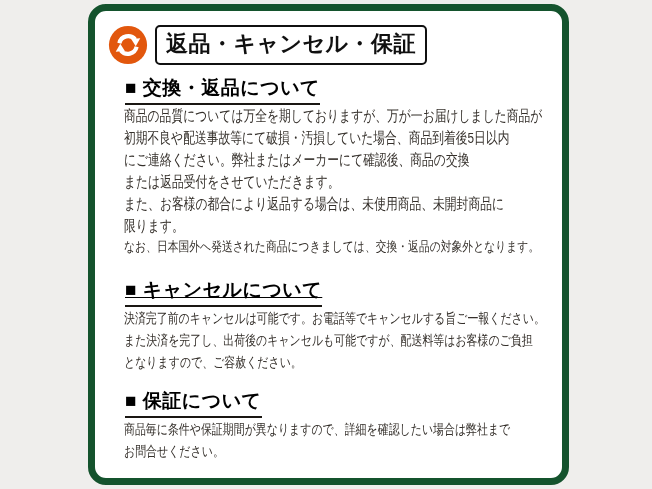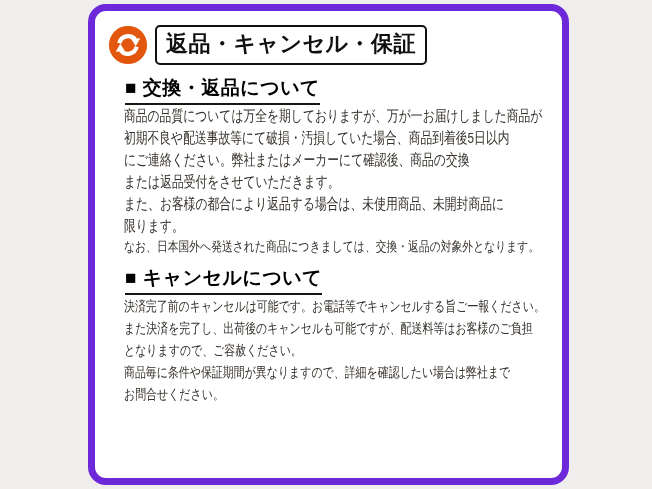--- a/index.html
+++ b/index.html
@@ -15,21 +15,21 @@
     position: relative;
   }
   .policy-panel {
     position: absolute;
     left: 88px;
     top: 4px;
     width: 481px;
     height: 481px;
     box-sizing: border-box;
     background: #ffffff;
-    border: 7px solid #6d28d9;
+    border: 7px solid #14532d;
     border-radius: 18px;
     overflow: hidden;
   }
   .panel-content {
     padding: 0 18px 0 29px;
   }
   .policy-header {
     display: flex;
     align-items: center;
     margin-top: 14px;
@@ -57,21 +57,21 @@
     font-size: 19px;
     font-weight: 700;
     color: #000000;
     border-bottom: 2px solid #1a1713;
     padding-bottom: 2px;
     margin: 0 0 0 1px;
     letter-spacing: 0.5px;
     white-space: nowrap;
   }
   .mt-h1 { margin-top: 10px; }
-  .mt-h2 { margin-top: 8px; }
+  .mt-h2 { margin-top: 20px; text-decoration: underline; }
   .mt-h3 { margin-top: 15px; }
   p.para {
     margin: 0;
     white-space: pre-line;
     color: #35302b;
     transform-origin: 0 0;
   }
   .p-body {
     margin-top: 4px;
     font-size: 15.5px;
@@ -123,18 +123,19 @@
     </div>
 
     <div>
       <h2 class="section-heading mt-h2">■ キャンセルについて</h2>
       <p class="para p-med">決済完了前のキャンセルは可能です。お電話等でキャンセルする旨ご一報ください。
 また決済を完了し、出荷後のキャンセルも可能ですが、配送料等はお客様のご負担
 となりますので、ご容赦ください。</p>
     </div>
 
     <div>
+      <h2 class="section-heading mt-h3">■ 保証について</h2>
       <p class="para p-med">商品毎に条件や保証期間が異なりますので、詳細を確認したい場合は弊社まで
 お問合せください。</p>
     </div>
 
   </div>
 </div>
 
 </body></html>

